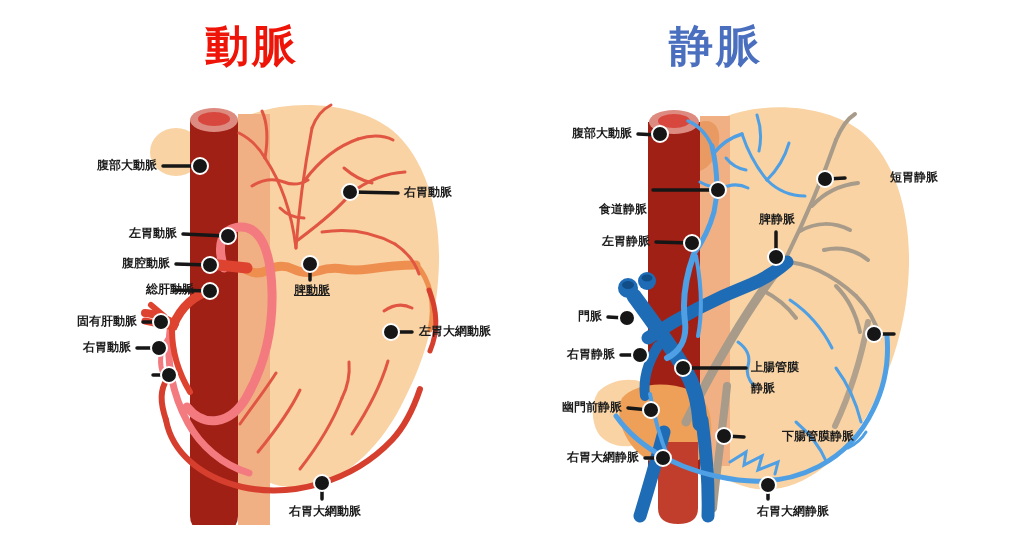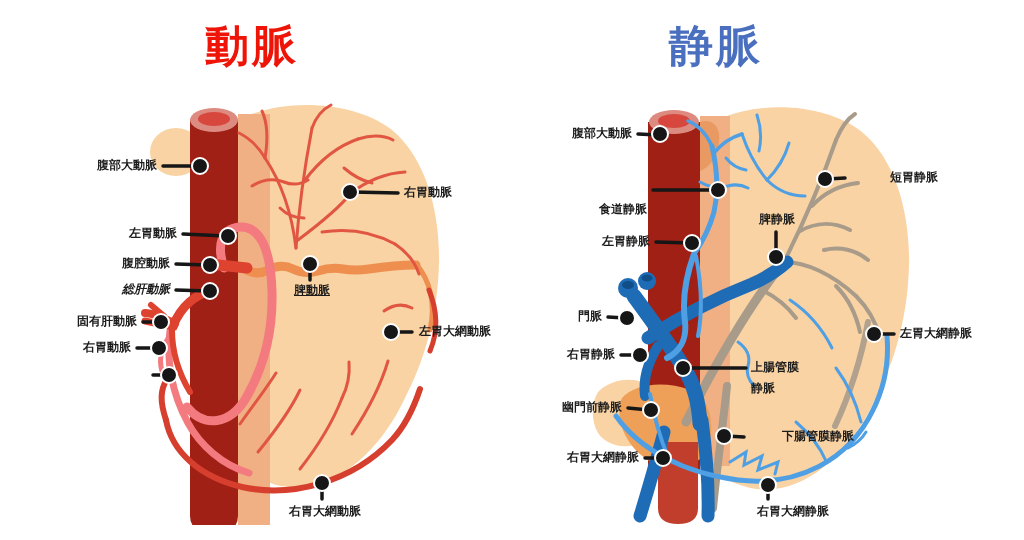--- a/index.html
+++ b/index.html
@@ -223,36 +223,35 @@
       </g>
     </g>
   </svg>
 
   <div class="title title-artery" style="left:252px;top:24px;">動脈</div>
   <div class="title title-vein" style="left:716px;top:24px;">静脈</div>
 
   <div class="label" style="right:867px;top:155px;">腹部大動脈</div>
   <div class="label" style="right:847px;top:223px;">左胃動脈</div>
   <div class="label" style="right:854px;top:253px;">腹腔動脈</div>
-  <div class="label" style="right:854px;top:279px;font-style:italic;">総肝動脈</div>
+  <div class="label" style="right:830px;top:279px;">総肝動脈</div>
   <div class="label" style="right:887px;top:311px;">固有肝動脈</div>
   <div class="label" style="right:893px;top:337px;">右胃動脈</div>
   <div class="label" style="left:404px;top:182px;">右胃動脈</div>
   <div class="label center" style="left:312px;top:280px;text-decoration:underline;">脾動脈</div>
   <div class="label center" style="left:325px;top:501px;">右胃大網動脈</div>
   <div class="label" style="left:419px;top:321px;">左胃大網動脈</div>
 
   <div class="label" style="right:392px;top:123px;">腹部大動脈</div>
   <div class="label" style="right:377px;top:179px;margin-top:20px;">食道静脈</div>
   <div class="label" style="right:374px;top:231px;">左胃静脈</div>
   <div class="label" style="right:422px;top:306px;">門脈</div>
   <div class="label" style="right:409px;top:344px;">右胃静脈</div>
   <div class="label" style="right:402px;top:397px;">幽門前静脈</div>
   <div class="label" style="right:385px;top:447px;">右胃大網静脈</div>
   <div class="label" style="left:890px;top:167px;">短胃静脈</div>
   <div class="label center" style="left:777px;top:209px;">脾静脈</div>
-  <div class="label" style="left:900px;top:323px;">左胃大網静脈</div>
   <div class="label two-line" style="left:751px;top:357px;">上腸管膜
 静脈</div>
   <div class="label" style="left:750px;top:426px;margin-left:32px;">下腸管膜静脈</div>
   <div class="label center" style="left:793px;top:501px;">右胃大網静脈</div>
 
 </div>
 
 </body></html>

